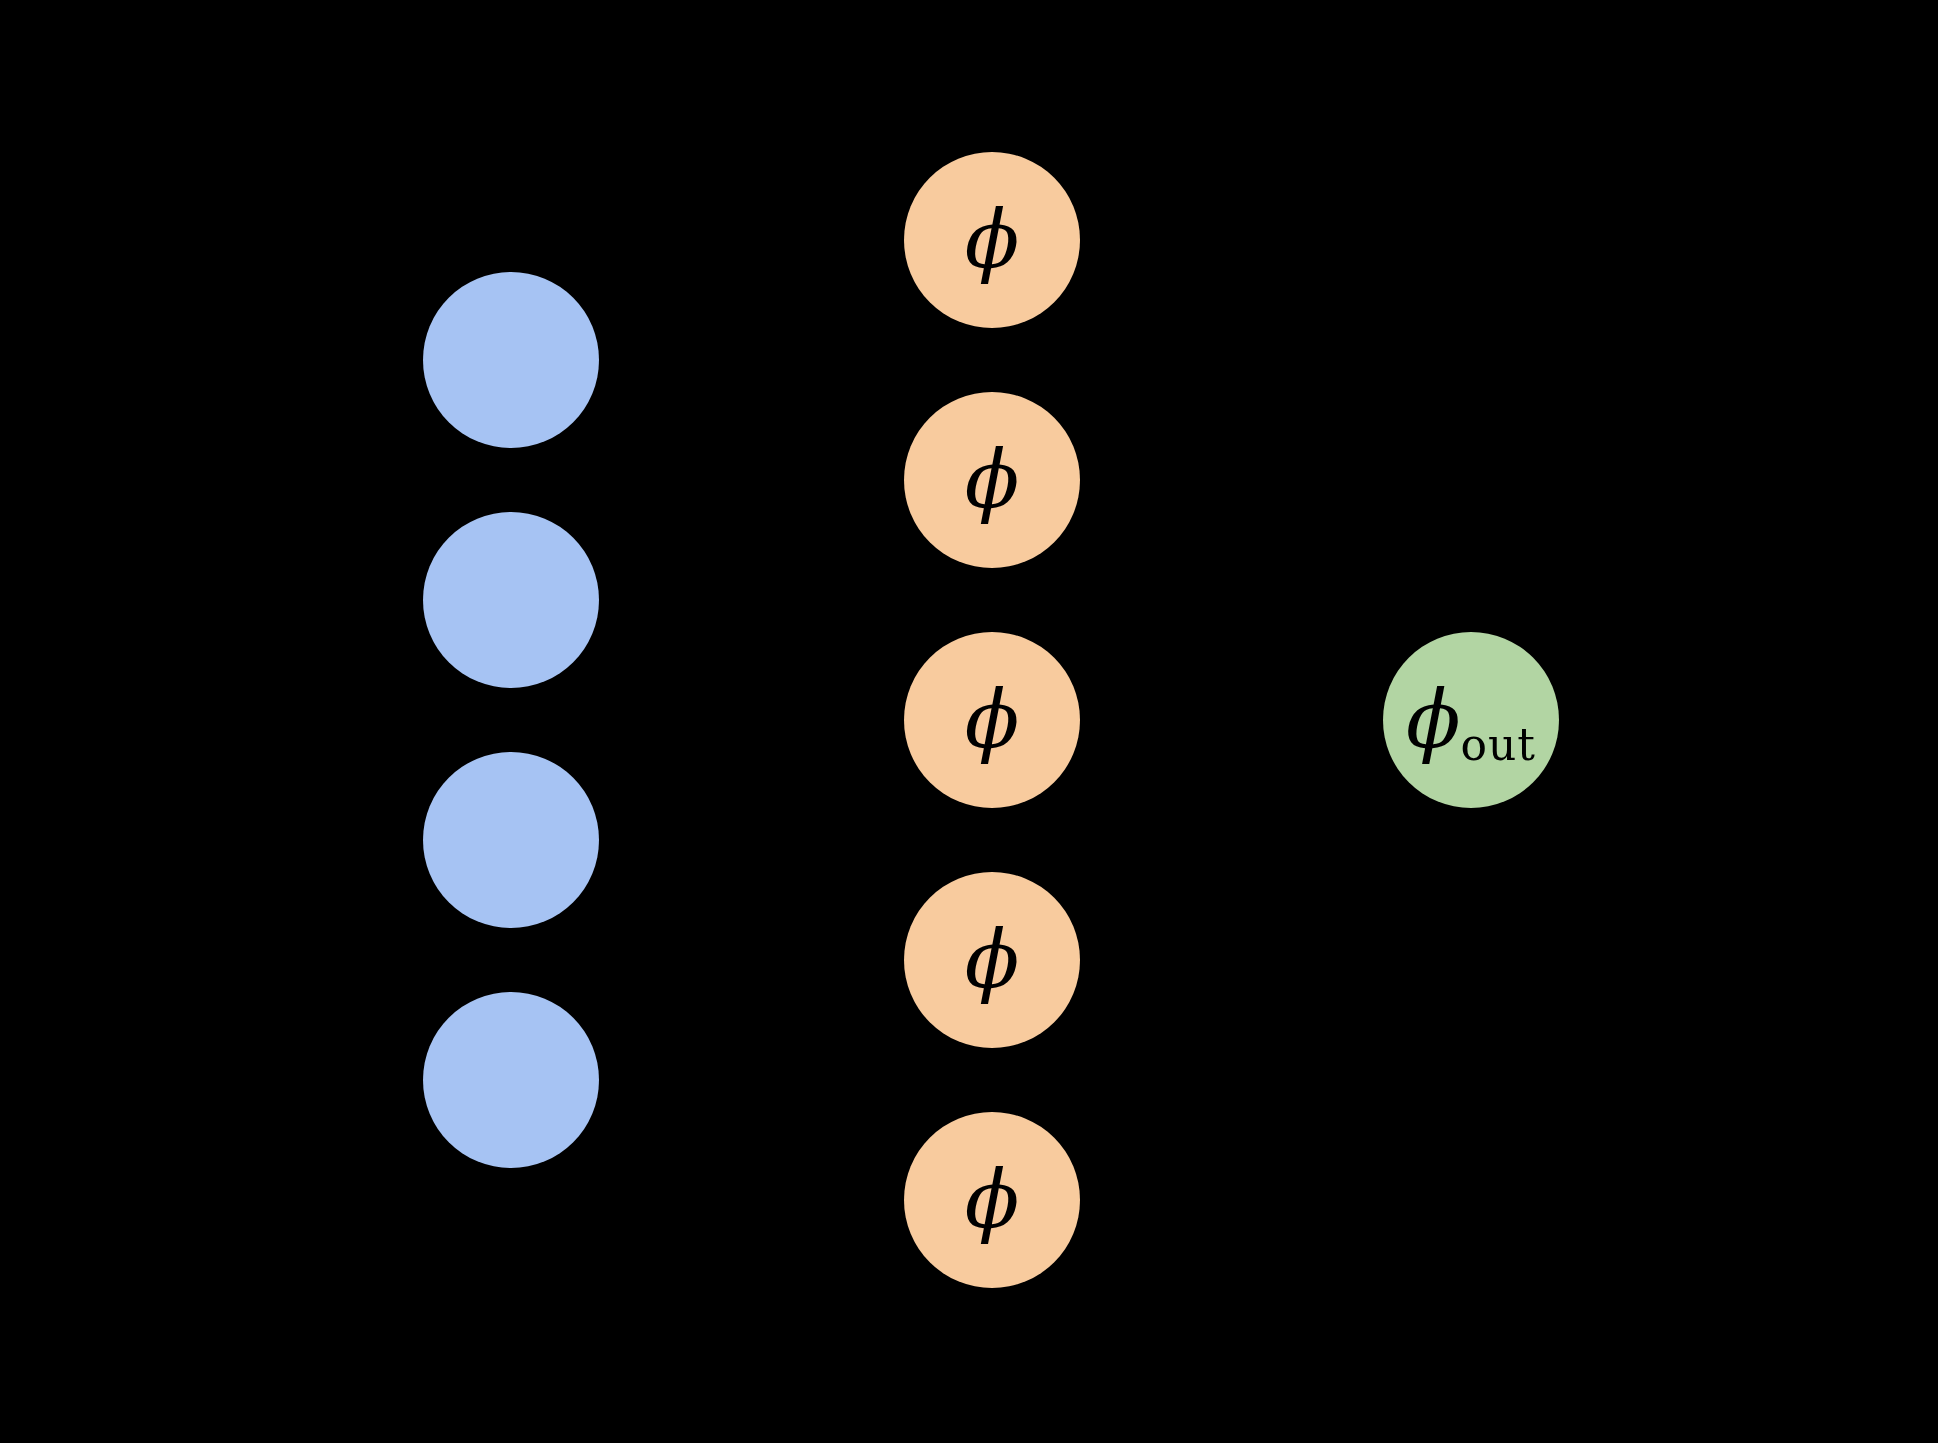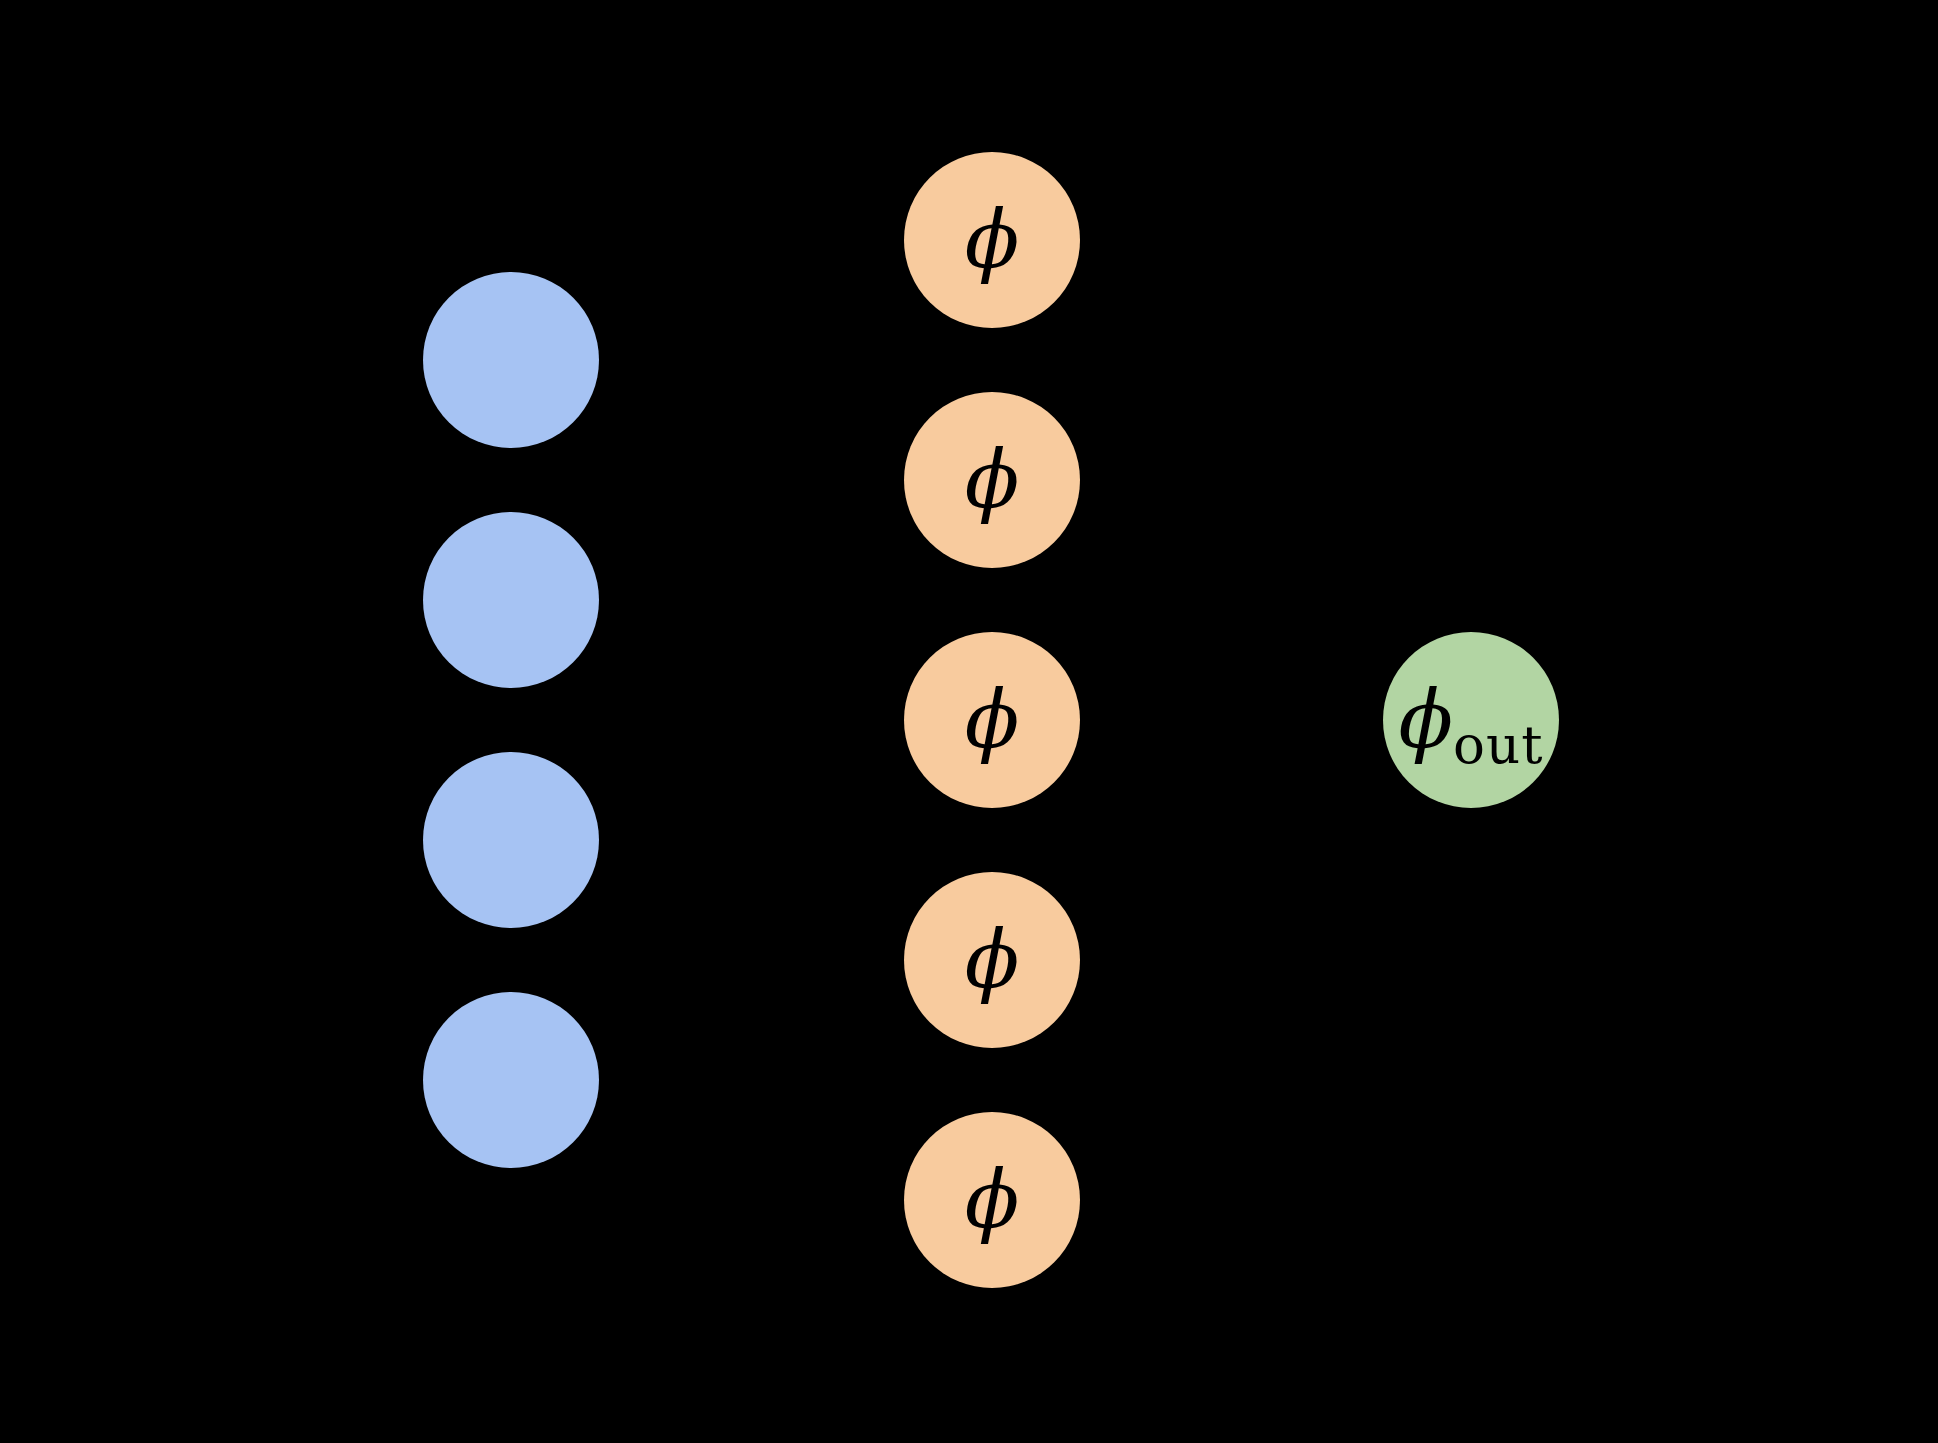--- a/index.html
+++ b/index.html
@@ -38,21 +38,21 @@
   .label {
     font-family: "DejaVu Serif", "Liberation Serif", serif;
     font-style: italic;
     font-size: 80px;
     line-height: 1;
     color: #000;
     white-space: nowrap;
   }
   .sub {
     font-style: normal;
-    font-size: 53px;
+    font-size: 44px;
     position: relative;
     top: 0.30em;
     letter-spacing: 1px;
   }
 </style>
 </head>
 <body>
 
 <div class="canvas" style="background-color: rgb(0, 0, 0);">
 

